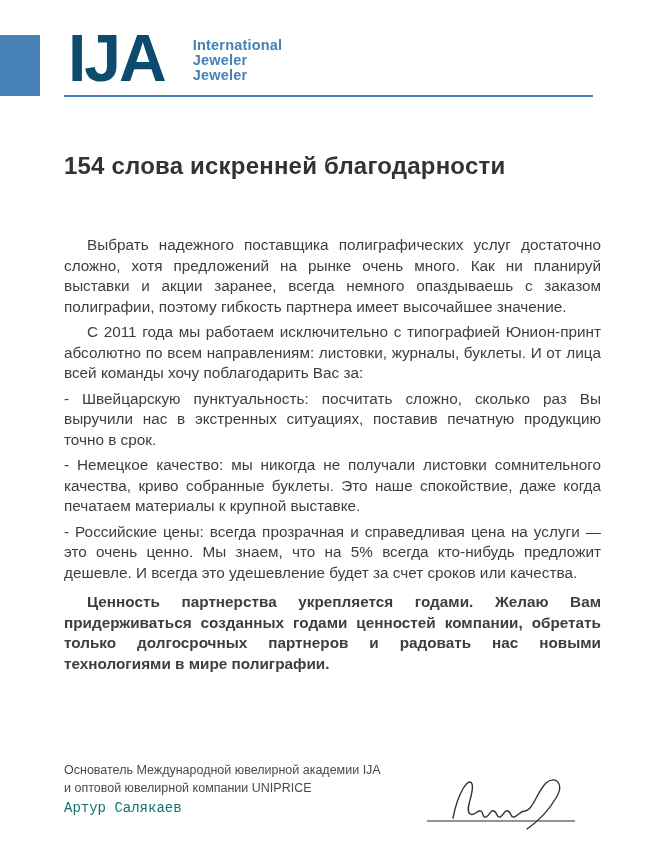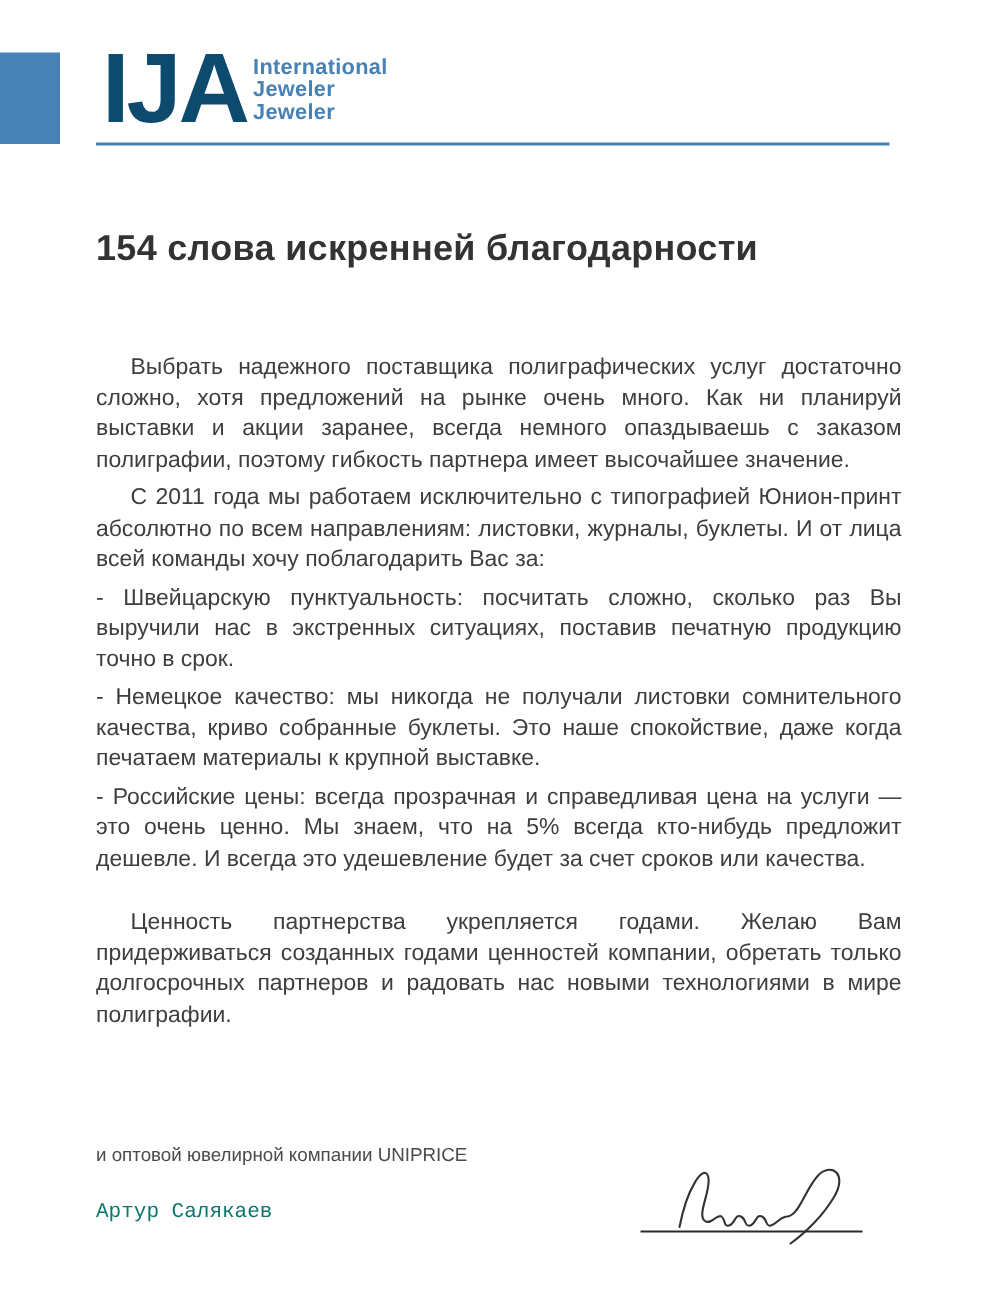--- a/index.html
+++ b/index.html
@@ -18,21 +18,21 @@
   }
   .logo-row {
     position:absolute; left:68px; top:30px;
     display:flex; align-items:flex-start;
   }
   .ija {
     font-size:66px; line-height:56px; font-weight:700;
     letter-spacing:-2px; color:#0c4a6e;
   }
   .org {
-    margin-left:4px; padding-top:8px;
+    margin-left:28px; padding-top:8px;
     font-size:14.5px; line-height:15px; font-weight:700;
     color:#4781B5; letter-spacing:0.2px;
   }
   .divider {
     position:absolute; left:64px; top:95px;
     width:529px; height:2px; background:#4781B5;
   }
   .main {
     position:absolute; left:64px; top:149px;
     width:537px;
@@ -42,21 +42,21 @@
     font-size:24px; line-height:34px; font-weight:700;
     color:#333333; letter-spacing:0.2px;
   }
   .body-text { margin-top:18px; }
   .body-text p {
     margin:0 0 5px 0;
     font-size:15.3px; line-height:20.5px;
     text-align:justify; color:#3e3e3e;
   }
   .body-text p.indent { text-indent:23px; }
-  .body-text p.closing { margin-top:22px; }
+  .body-text p.closing { margin-top:9px;font-weight:bold; }
   .sig-role {
     position:absolute; left:64px; top:762px;
     font-size:12.5px; line-height:17.5px; color:#4a4a4a;
   }
   .sig-name {
     position:absolute; left:64px; top:800px;
     font-size:14px; color:#0f766e;font-family:Liberation Mono, monospace;
   }
   .signature {
     position:absolute; left:425px; top:770px;
@@ -86,20 +86,21 @@
     <p class="indent">Выбрать надежного поставщика полиграфических услуг достаточно сложно, хотя предложений на рынке очень много. Как ни планируй выставки и акции заранее, всегда немного опаздываешь с заказом полиграфии, поэтому гибкость партнера имеет высочайшее значение.</p>
     <p class="indent">С 2011 года мы работаем исключительно с типографией Юнион-принт абсолютно по всем направлениям: листовки, журналы, буклеты. И от лица всей команды хочу поблагодарить Вас за:</p>
     <p>- Швейцарскую пунктуальность: посчитать сложно, сколько раз Вы выручили нас в экстренных ситуациях, поставив печатную продукцию точно в срок.</p>
     <p>- Немецкое качество: мы никогда не получали листовки сомнительного качества, криво собранные буклеты. Это наше спокойствие, даже когда печатаем материалы к крупной выставке.</p>
     <p>- Российские цены: всегда прозрачная и справедливая цена на услуги — это очень ценно. Мы знаем, что на 5% всегда кто-нибудь предложит дешевле. И всегда это удешевление будет за счет сроков или качества.</p>
     <p class="indent closing">Ценность партнерства укрепляется годами. Желаю Вам придерживаться созданных годами ценностей компании, обретать только долгосрочных партнеров и радовать нас новыми технологиями в мире полиграфии.</p>
   </div>
 </div>
 
 <div class="sig-role">
+  <div>Основатель Международной ювелирной академии IJA</div>
   <div>и оптовой ювелирной компании UNIPRICE</div>
 </div>
 
 <div class="sig-name">Артур Салякаев</div>
 
 <div class="signature">
   <svg width="160" height="62" viewBox="0 0 160 62" xmlns="http://www.w3.org/2000/svg">
     <path d="M2 51 H150" stroke="#2a2a2a" stroke-width="1.2" fill="none"></path>
     <path d="M28 48
              C 33 22, 44 6, 47 14

